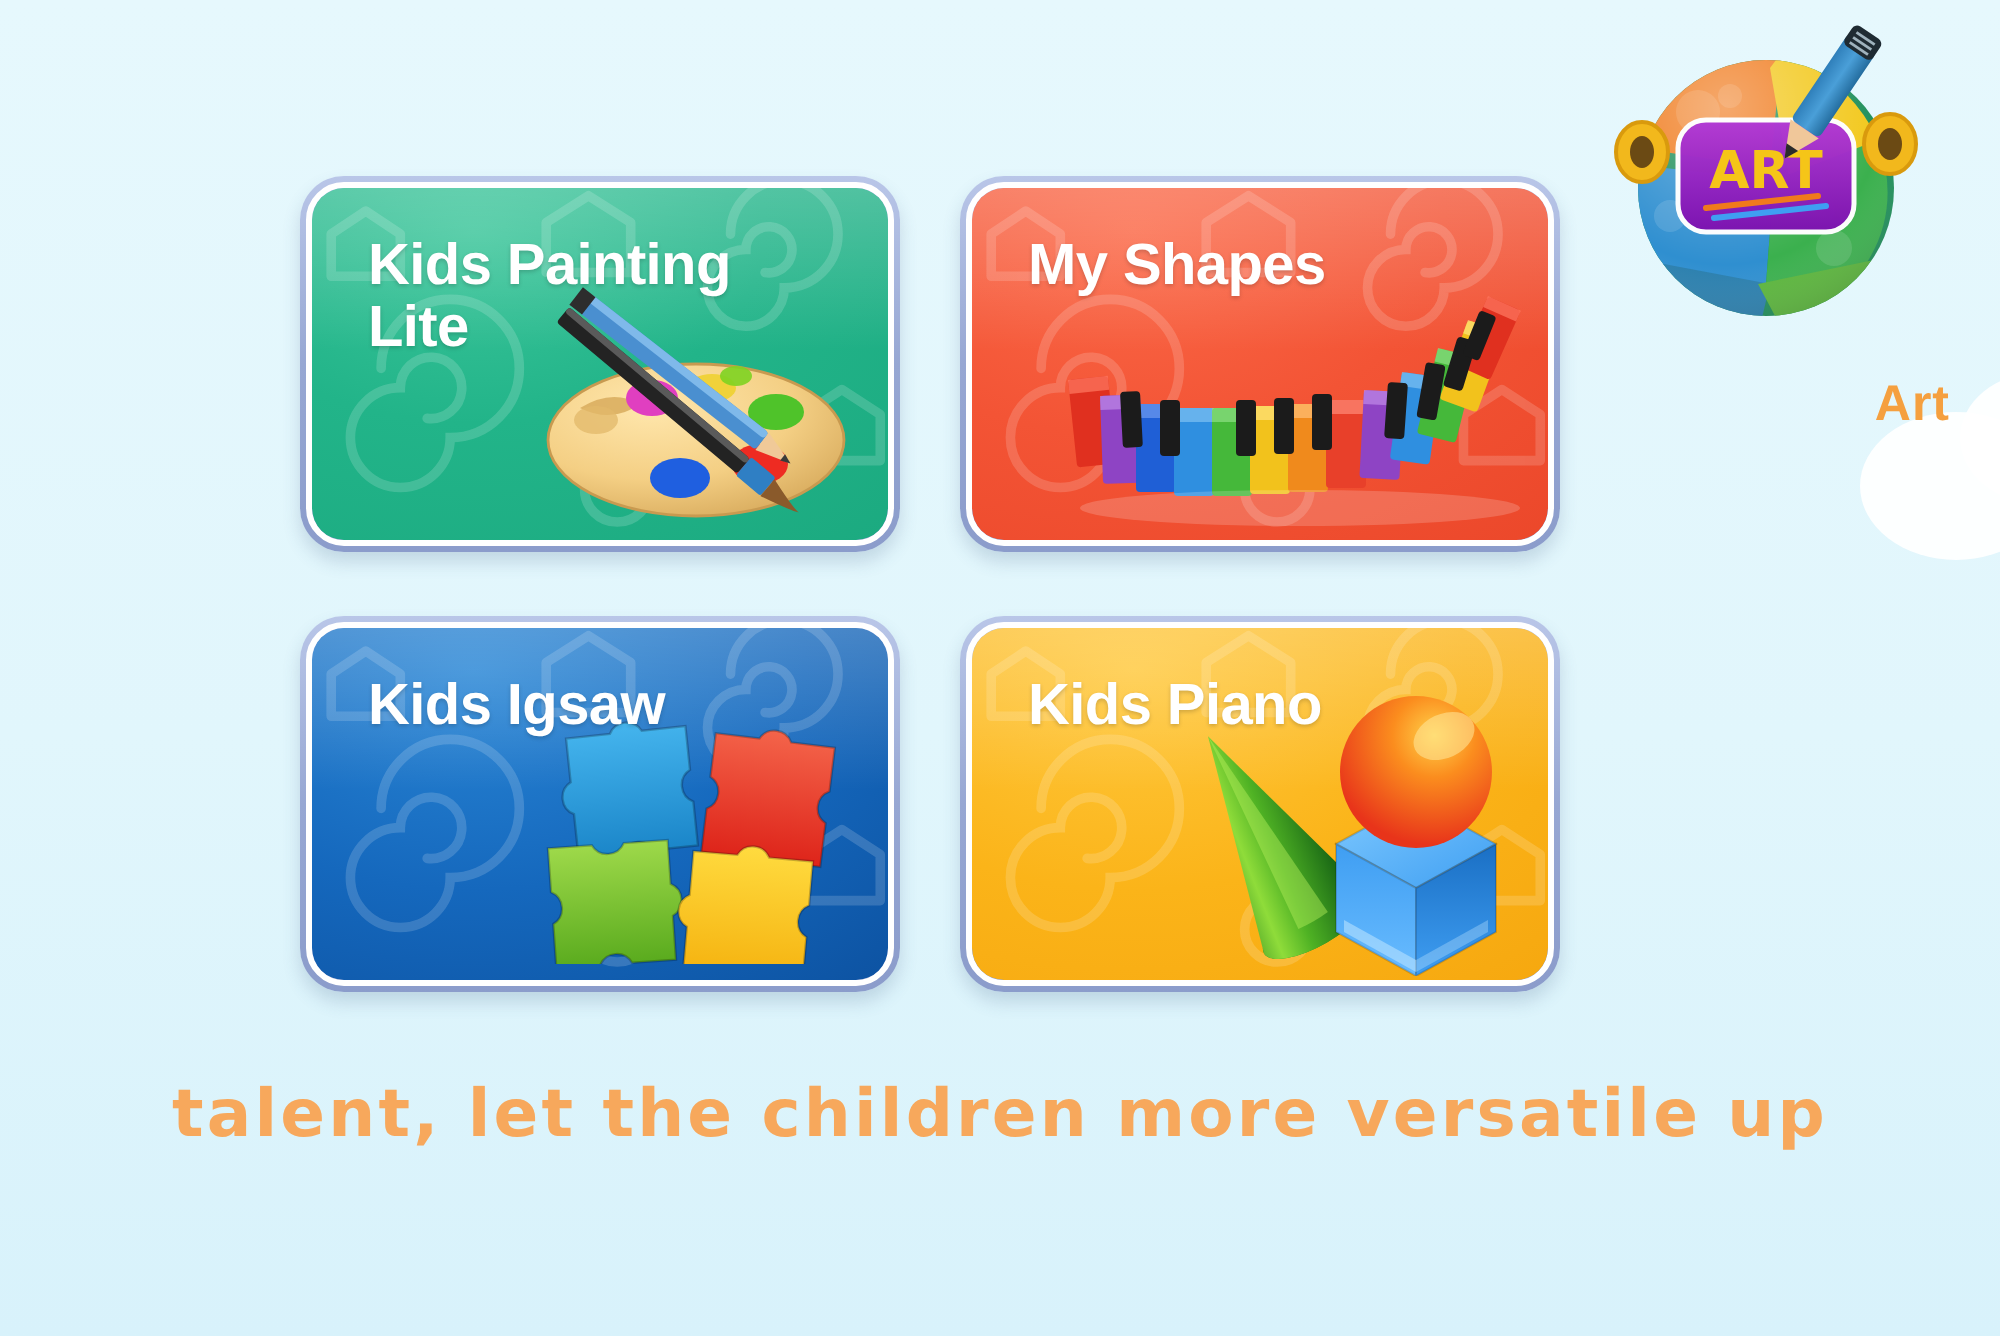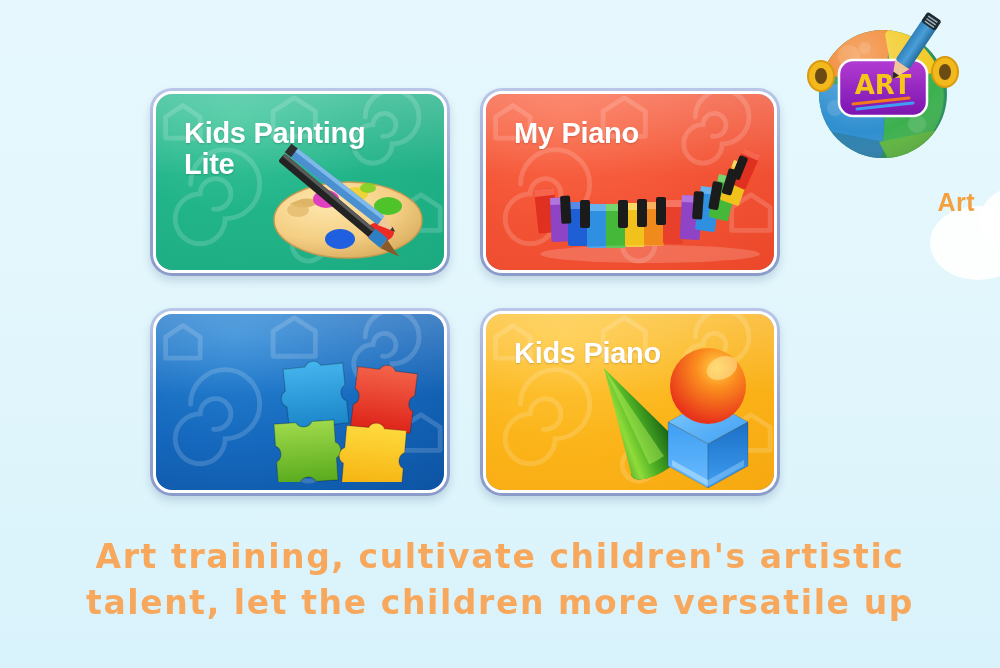--- a/index.html
+++ b/index.html
@@ -227,21 +227,21 @@
               <path d="M236 44 a12 12 0 1 0 -10 -12 a20 20 0 1 0 20 20 a28 28 0 1 0 -28 -28"></path>
               <path d="M168 150 a10 10 0 1 0 -9 -10 a17 17 0 1 0 17 17"></path>
             </g>
             <g fill="none" stroke="#ffffff" stroke-width="5" stroke-linejoin="round">
               <path d="M122 18 l22 -14 l22 14 l0 26 l-44 0 z"></path>
               <path d="M256 118 l20 -13 l20 13 l0 24 l-40 0 z"></path>
               <path d="M10 24 l18 -12 l18 12 l0 22 l-36 0 z"></path>
             </g>
           </svg>
 
-          <div class="tile-title">My Piano</div>
+          <div class="tile-title">My Shapes</div>
 
           <svg class="art" style="right:2px; bottom:6px; width:242px; height:118px;" viewBox="0 0 242 118">
             <g>
 
               <g transform="translate(4,44) rotate(-6)">
                   <rect width="20" height="44" rx="2" fill="#e0301f"></rect>
                   <rect width="20" height="7" fill="#ff7a63" opacity="0.7"></rect>
                 </g>
               <g transform="translate(20,52) rotate(-2)">
                   <rect width="20" height="44" rx="2" fill="#8e44c4"></rect>
@@ -338,20 +338,21 @@
               <path d="M236 44 a12 12 0 1 0 -10 -12 a20 20 0 1 0 20 20 a28 28 0 1 0 -28 -28"></path>
               <path d="M168 150 a10 10 0 1 0 -9 -10 a17 17 0 1 0 17 17"></path>
             </g>
             <g fill="none" stroke="#ffffff" stroke-width="5" stroke-linejoin="round">
               <path d="M122 18 l22 -14 l22 14 l0 26 l-44 0 z"></path>
               <path d="M256 118 l20 -13 l20 13 l0 24 l-40 0 z"></path>
               <path d="M10 24 l18 -12 l18 12 l0 22 l-36 0 z"></path>
             </g>
           </svg>
 
+          <div class="tile-title">Kids Igsaw</div>
 
           <svg class="art" style="right:10px; bottom:8px; width:168px; height:136px;" viewBox="0 0 168 136">
             <defs>
               <linearGradient id="jgBlue" x1="0" y1="0" x2="0" y2="1">
                   <stop offset="0%" stop-color="#45b5ee"></stop>
                   <stop offset="100%" stop-color="#1b86c9"></stop>
                 </linearGradient>
               <linearGradient id="jgRed" x1="0" y1="0" x2="0" y2="1">
                   <stop offset="0%" stop-color="#f4644a"></stop>
                   <stop offset="100%" stop-color="#dc1f16"></stop>
@@ -509,17 +510,16 @@
           <line x1="95" y1="9.5" x2="106" y2="9.5" stroke="#9fb2bd" stroke-width="1.4"></line>
           <polygon points="92,58 100.5,76 109,58" fill="#f0c79a"></polygon>
           <polygon points="97,69 100.5,76 104,69" fill="#2b2b2b"></polygon>
         </g>
       </svg>
     </div>
     <div id="category-label">Art</div>
   </div>
 
   <div id="caption">
-    <span class="cap-line">Art training, cultivate children's artistic</span>
     <span class="cap-line">talent, let the children more versatile up</span>
   </div>
 
 </div>
 
 </body></html>

